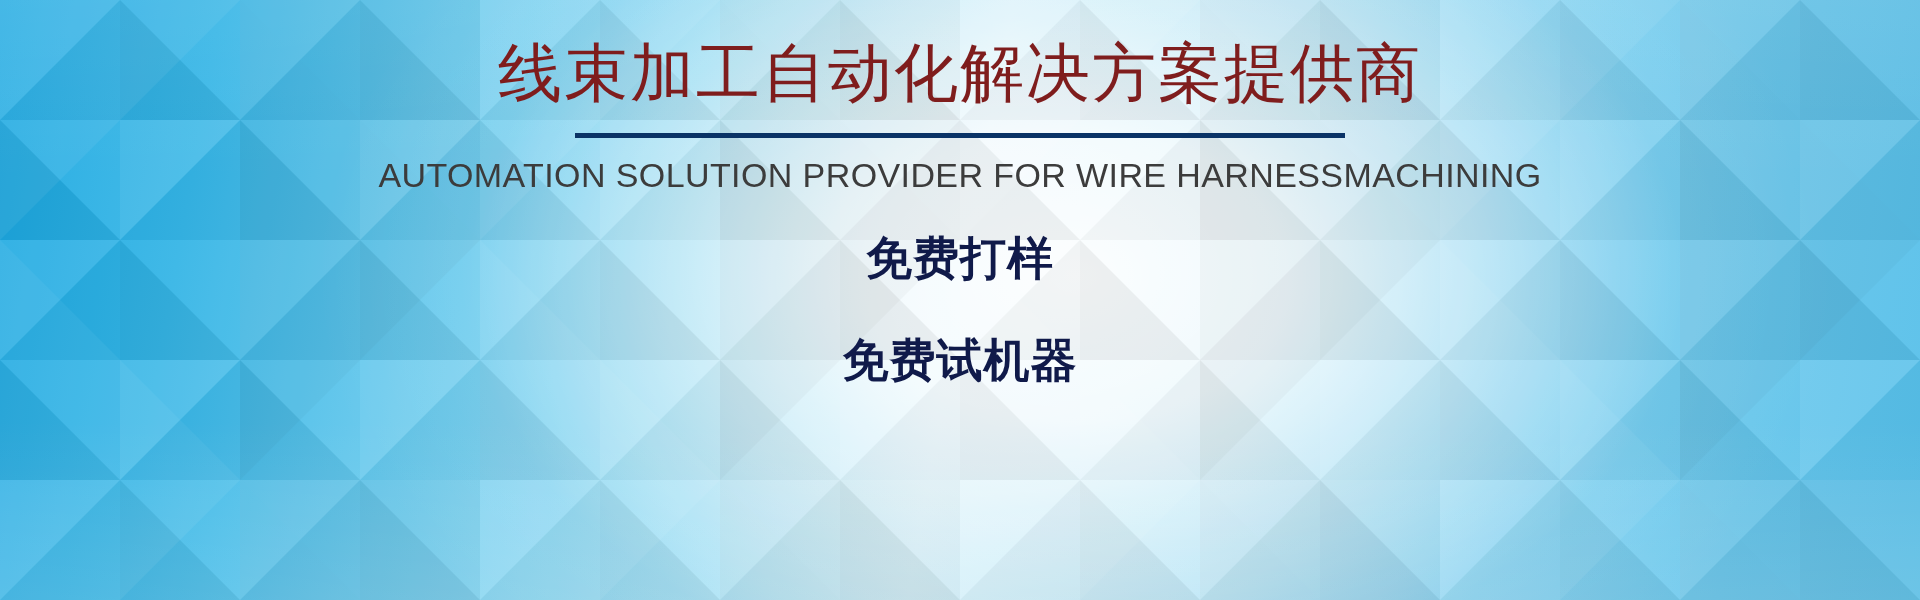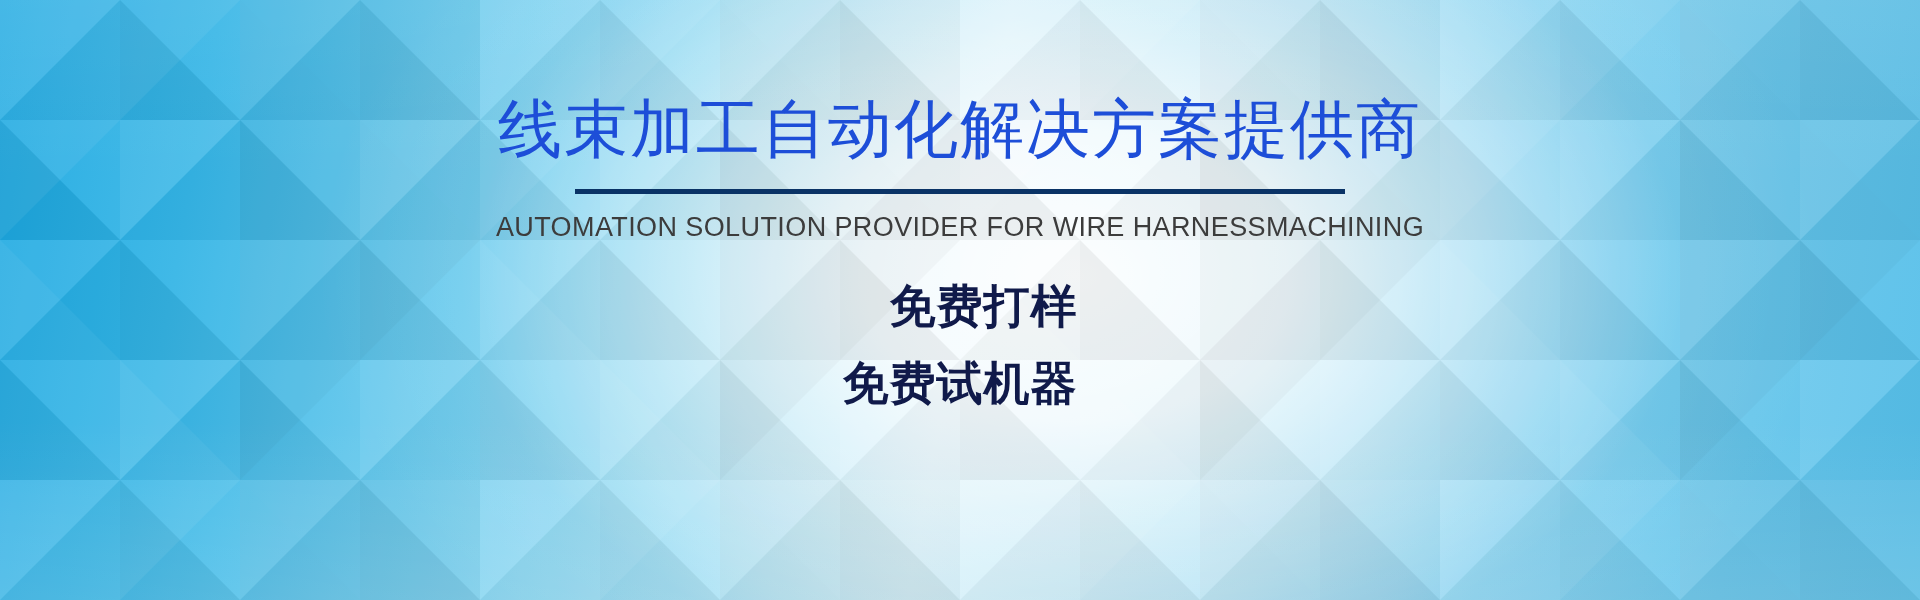--- a/index.html
+++ b/index.html
@@ -61,51 +61,52 @@
     top: 0;
     width: 1920px;
     height: 600px;
     display: flex;
     flex-direction: column;
     align-items: center;
     justify-content: flex-start;
   }
 
   .headline {
-    margin-top: 96px;
+    margin-top: 40px;
     font-size: 64px;
     line-height: 1.05;
     font-weight: 400;
     letter-spacing: 2px;
-    color: #1d4ed8;
+    color: #7f1d1d;
     white-space: nowrap;
   }
 
   .rule {
     margin-top: 26px;
     width: 770px;
     height: 5px;
     background: #0a3366;
   }
 
   .subheadline {
     margin-top: 19px;
-    font-size: 27px;
+    font-size: 34px;
     line-height: 1.1;
     font-weight: 400;
     letter-spacing: 0.4px;
     color: #3c3c3c;
     white-space: nowrap;
   }
 
   .features {
     margin-top: 30px;
     display: flex;
     flex-direction: column;
-    align-items: flex-end;
+    align-items: center;
+    gap: 26px;
   }
   .feature-row {
     display: flex;
     align-items: center;
     color: #101a4a;
     font-size: 46px;
     font-weight: bold;
     letter-spacing: 1px;
     line-height: 1.45;
     white-space: nowrap;

